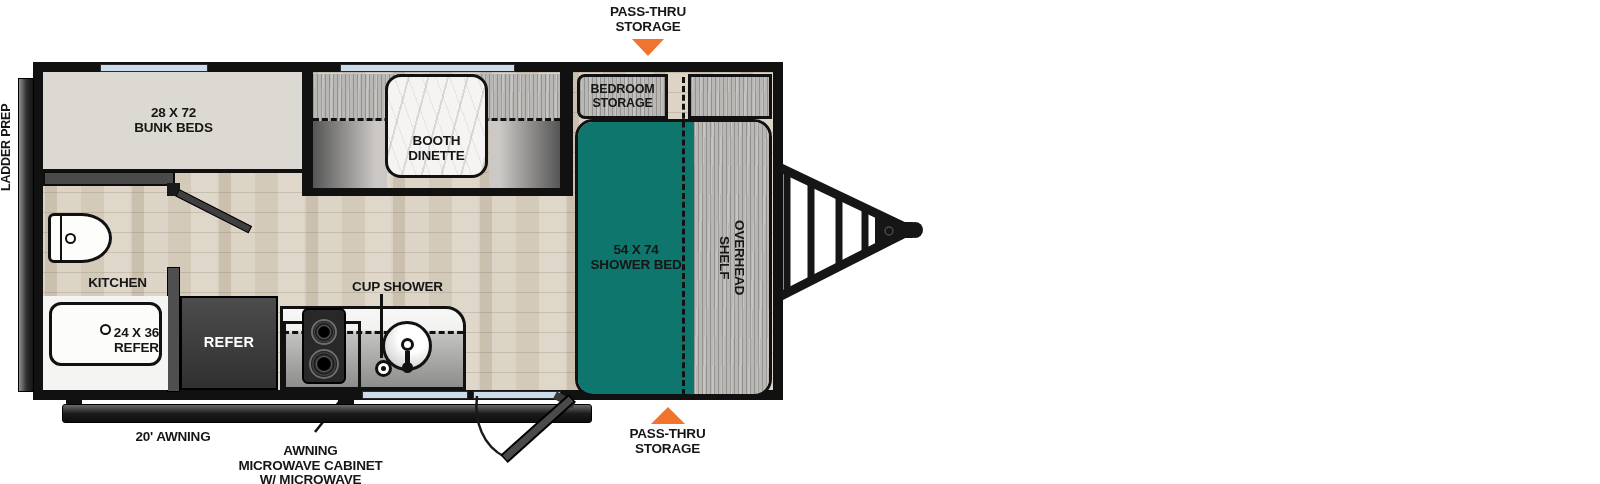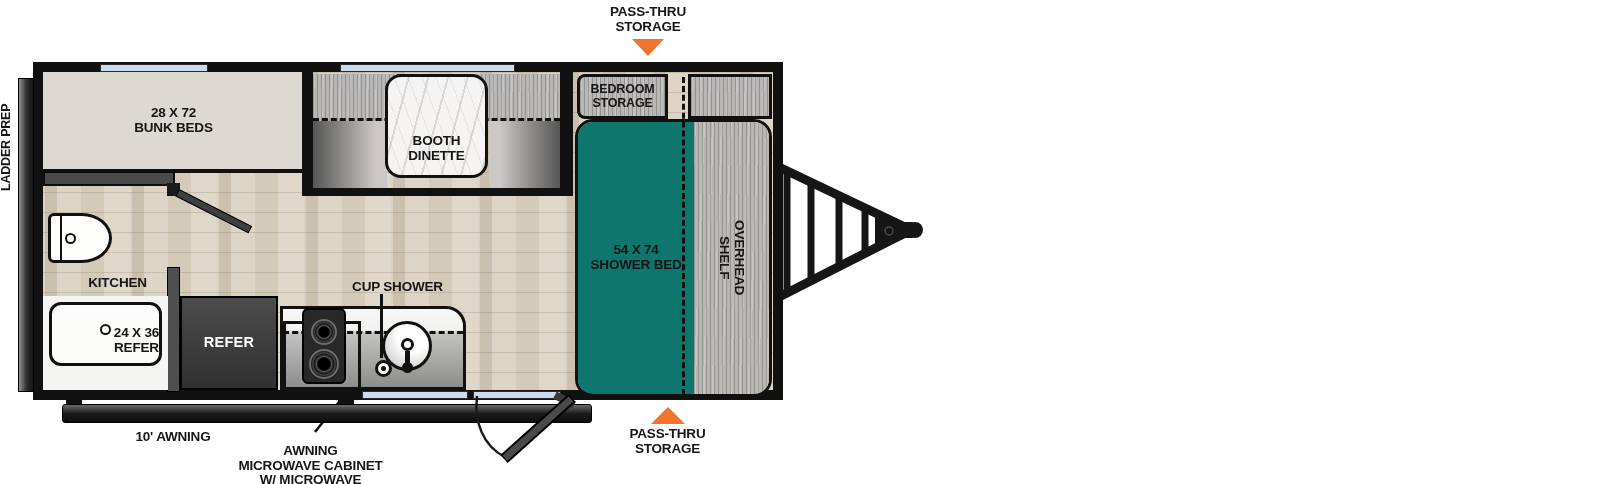--- a/index.html
+++ b/index.html
@@ -135,21 +135,21 @@
   <svg class="abs" style="left:448px;top:388px;width:160px;height:90px;z-index:7;" viewBox="0 0 160 90">
     <path d="M 29 8 C 26 34 35 58 57 69" stroke="#1a1a1a" stroke-width="2.5" fill="none"></path>
     <line x1="107" y1="7" x2="126" y2="17" stroke="#3a3a3a" stroke-width="8"></line>
     <line x1="124" y1="10" x2="56" y2="71" stroke="#000" stroke-width="11"></line>
     <line x1="123" y1="11" x2="57" y2="70" stroke="#4a4a4a" stroke-width="7"></line>
   </svg>
 
   <div class="abs" style="left:66px;top:398px;width:16px;height:9px;background:#111;"></div>
   <div class="abs" style="left:338px;top:394px;width:16px;height:12px;background:#111;"></div>
   <div class="abs" style="left:62px;top:404px;width:530px;height:19px;background:linear-gradient(180deg,#6a6a6a,#1c1c1c 50%,#0d0d0d);border:1px solid #000;border-radius:3px;z-index:2;"></div>
-  <div class="abs lbl" style="left:108px;top:430px;width:130px;">10' AWNING</div>
+  <div class="abs lbl" style="left:108px;top:430px;width:130px;">20' AWNING</div>
 
   <svg class="abs" style="left:300px;top:386px;width:60px;height:60px;" viewBox="0 0 60 60">
     <line x1="47" y1="6" x2="15" y2="46" stroke="#111" stroke-width="2.5"></line>
   </svg>
   <div class="abs" style="left:238px;top:444px;width:145px;">
     <div class="lbl">AWNING</div>
     <div class="lbl">MICROWAVE CABINET</div>
     <div class="lbl">W/ MICROWAVE</div>
   </div>
 

